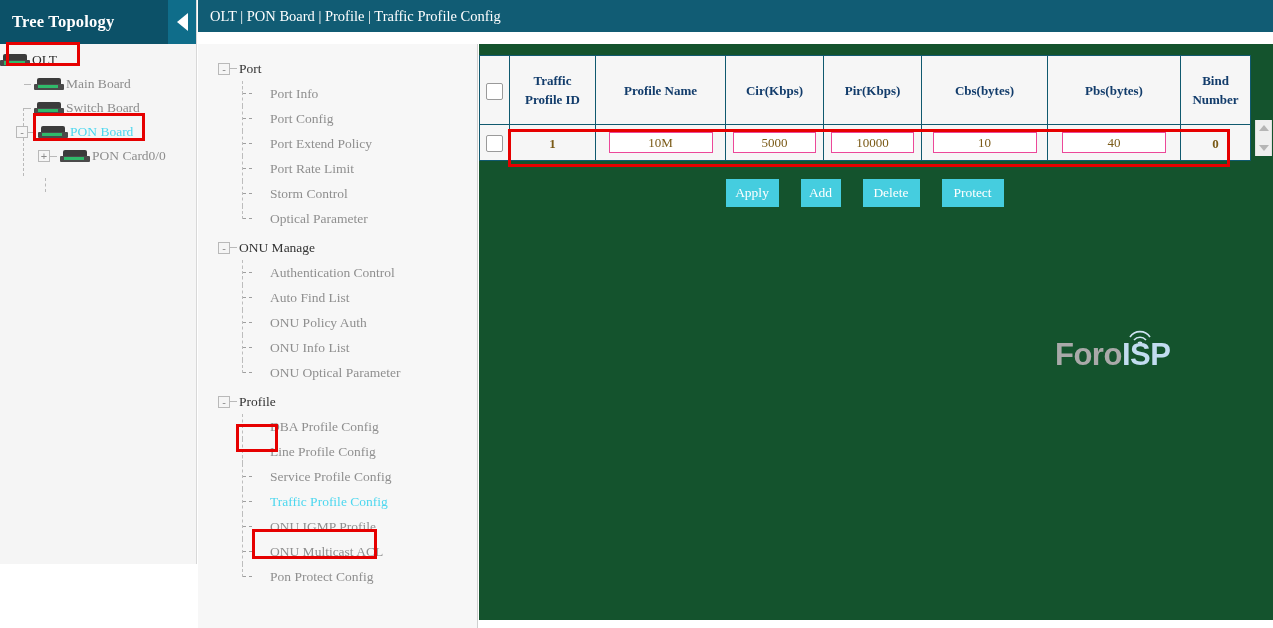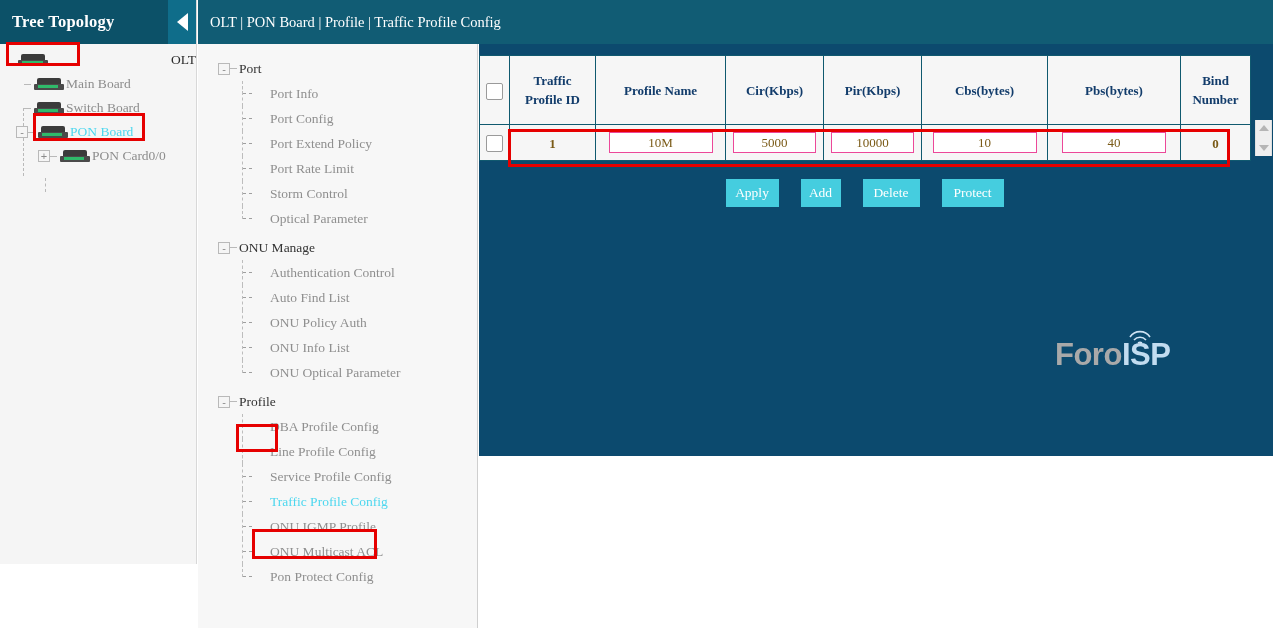--- a/index.html
+++ b/index.html
@@ -77,28 +77,28 @@
   .branch{
     position:absolute;left:44px;top:0;width:10px;height:25px;
   }
   .branch .v{position:absolute;left:0;top:0;width:0;height:13px;border-left:1px dashed #bdbdbd;}
   .branch .v.full{height:25px;}
   .branch .h{position:absolute;left:1px;top:12px;width:9px;border-top:1px dashed #9f9f9f;}
   .gstem{position:absolute;left:44px;width:0;border-left:1px dashed #bdbdbd;}
 
   
   .topbar{
-    position:absolute;left:198px;top:0;width:1075px;height:44px;background:#115c74;
+    position:absolute;left:198px;top:0;width:1075px;height:32px;background:#115c74;
     display:flex;align-items:center;
   }
   .topbar .crumb{color:#ffffff;font-size:14.5px;padding-left:12px;}
 
   
   .content{
-    position:absolute;left:479px;top:44px;width:794px;height:412px;background:#0c4a6e;
+    position:absolute;left:479px;top:44px;width:794px;height:576px;background:#14532d;
     box-sizing:border-box;
   }
   .table-wrap{position:relative;margin:11px 0 0 0;width:771px;}
   table.grid{border-collapse:collapse;width:771px;table-layout:fixed;background:#f6f6f6;}
   table.grid th{
     background:#f6f6f6;border:1px solid #10596f;color:#123c6b;
     font-size:13px;font-weight:bold;height:64px;padding:2px 4px;line-height:19px;
   }
   table.grid td{
     background:#f6f6f6;border:1px solid #10596f;height:35px;text-align:center;padding:0 5px;
@@ -156,21 +156,21 @@
       <div class="collapse-btn">
         <span class="tri"></span>
       </div>
     </div>
 
     <div class="tree-body">
 
       <div class="vdash" style="left:23px;top:64px;height:68px;"></div>
       <div class="vdash" style="left:45px;top:134px;height:14px;"></div>
 
-      <div class="tnode" style="padding-left:18px;justify-content:space-between;">
+      <div class="tnode" style="">
         <span class="dev big">
           <span class="top"></span>
             <span class="base"></span>
             <span class="led"></span>
         </span>
         <span class="lbl lbl-dark">OLT</span>
       </div>
 
       <div class="tnode" style="padding-left:24px;">
         <span class="dash" style="margin-right:3px;"></span>

